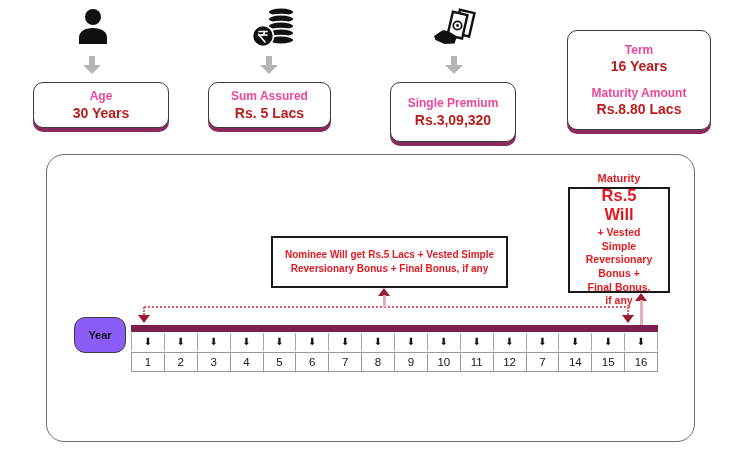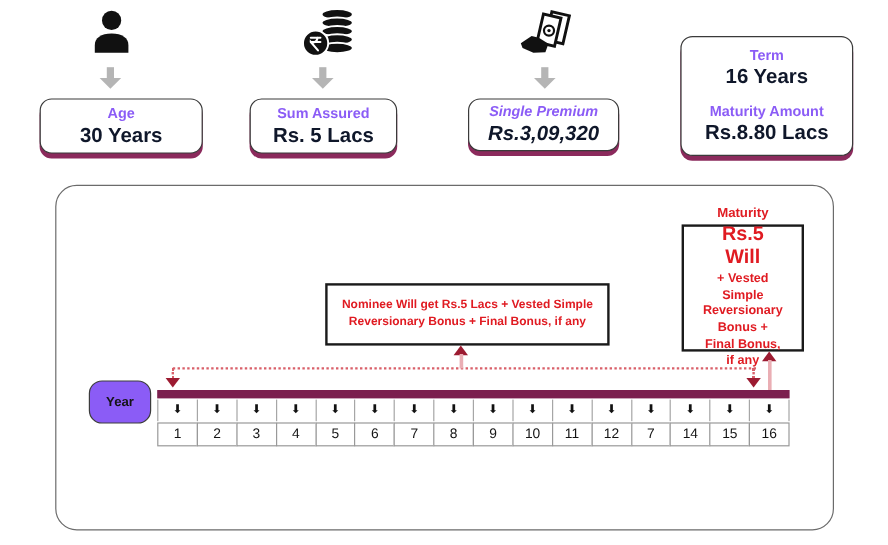--- a/index.html
+++ b/index.html
@@ -8,25 +8,25 @@
   .screen { position:relative; width:740px; height:454px; background:#fff; overflow:hidden; }
 
   
   .icon-wrap { position:absolute; }
   .card {
     position:absolute; background:#fff; border:1.6px solid #3a3a3a; border-radius:10px;
     box-shadow:0 4px 0 0 #8b2a5c;
     display:flex; flex-direction:column; align-items:center; justify-content:center; gap:2px;
     text-align:center;
   }
-  .card-label { font-weight:bold; font-size:12px; color:#8b5cf6; }
-  .card-value { font-weight:bold; font-size:17px; color:#0f172a; }
+  .card-label { font-weight:bold; font-size:12px; color:#ec4899; }
+  .card-value { font-weight:bold; font-size:14px; color:#b91c1c; }
   .card1 { left:33px; top:82px; width:136px; height:46px; }
   .card2 { left:208px; top:82px; width:123px; height:46px; }
-  .card3 { left:390px; top:82px; width:126px; height:44px;font-style:italic; }
+  .card3 { left:390px; top:82px; width:126px; height:60px; }
   .card4 { left:567px; top:30px; width:144px; height:100px; gap:1px; }
   .card4 .spacer { height:10px; }
 
   .block-arrow { position:absolute; width:18px; height:18px; }
   .block-arrow .stem { position:absolute; left:6px; top:0; width:6px; height:9px; background:#b5b5b5; }
   .block-arrow .head { position:absolute; left:0; top:9px; width:0; height:0;
     border-left:9px solid transparent; border-right:9px solid transparent; border-top:9px solid #b5b5b5; }
 
   
   .panel { position:absolute; left:46px; top:154px; width:649px; height:288px;

